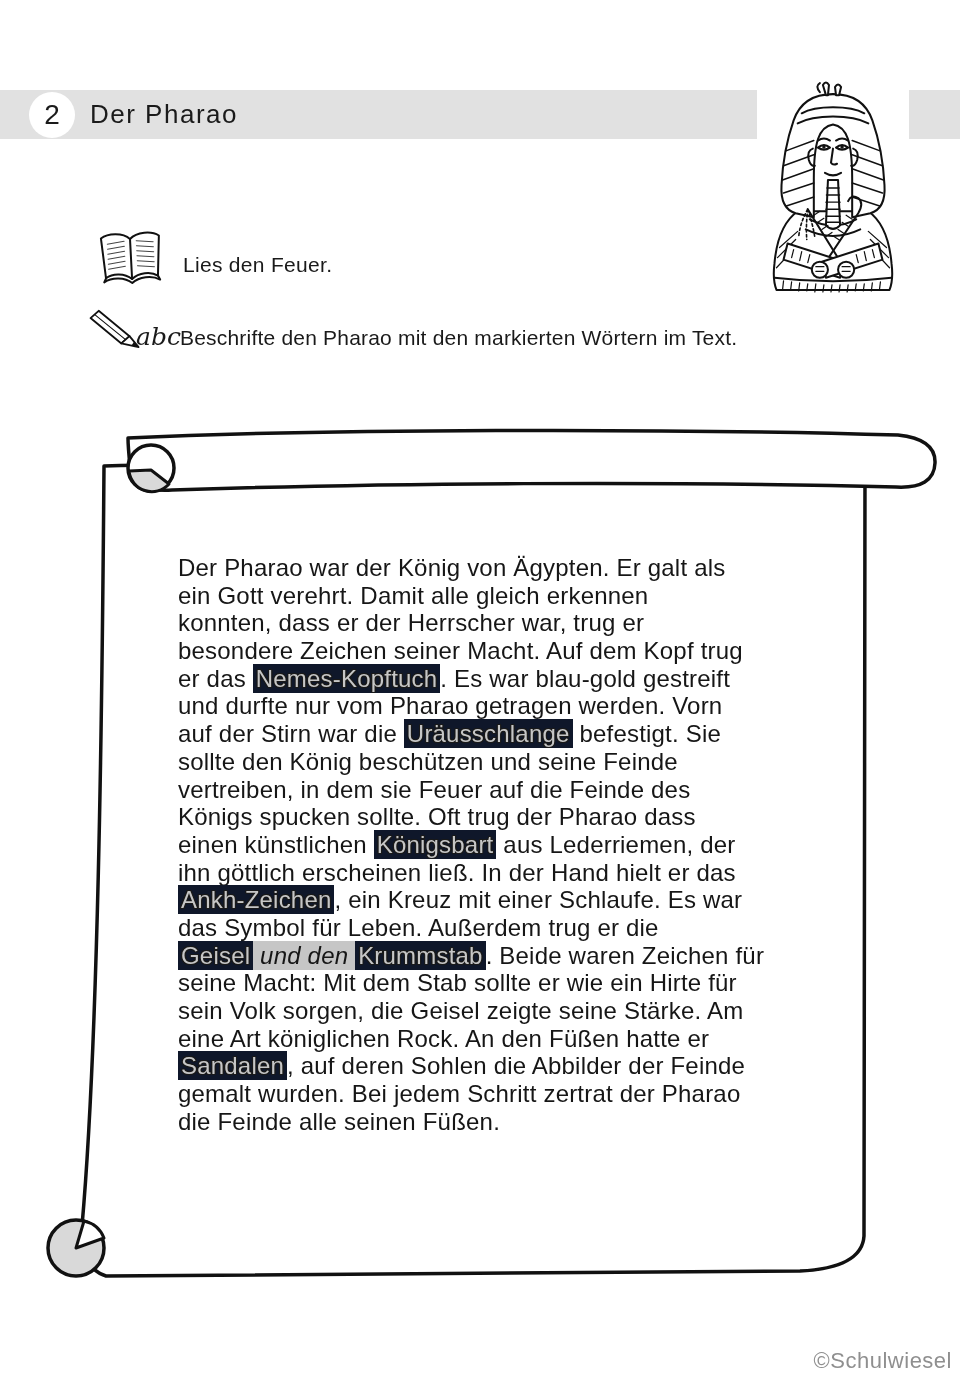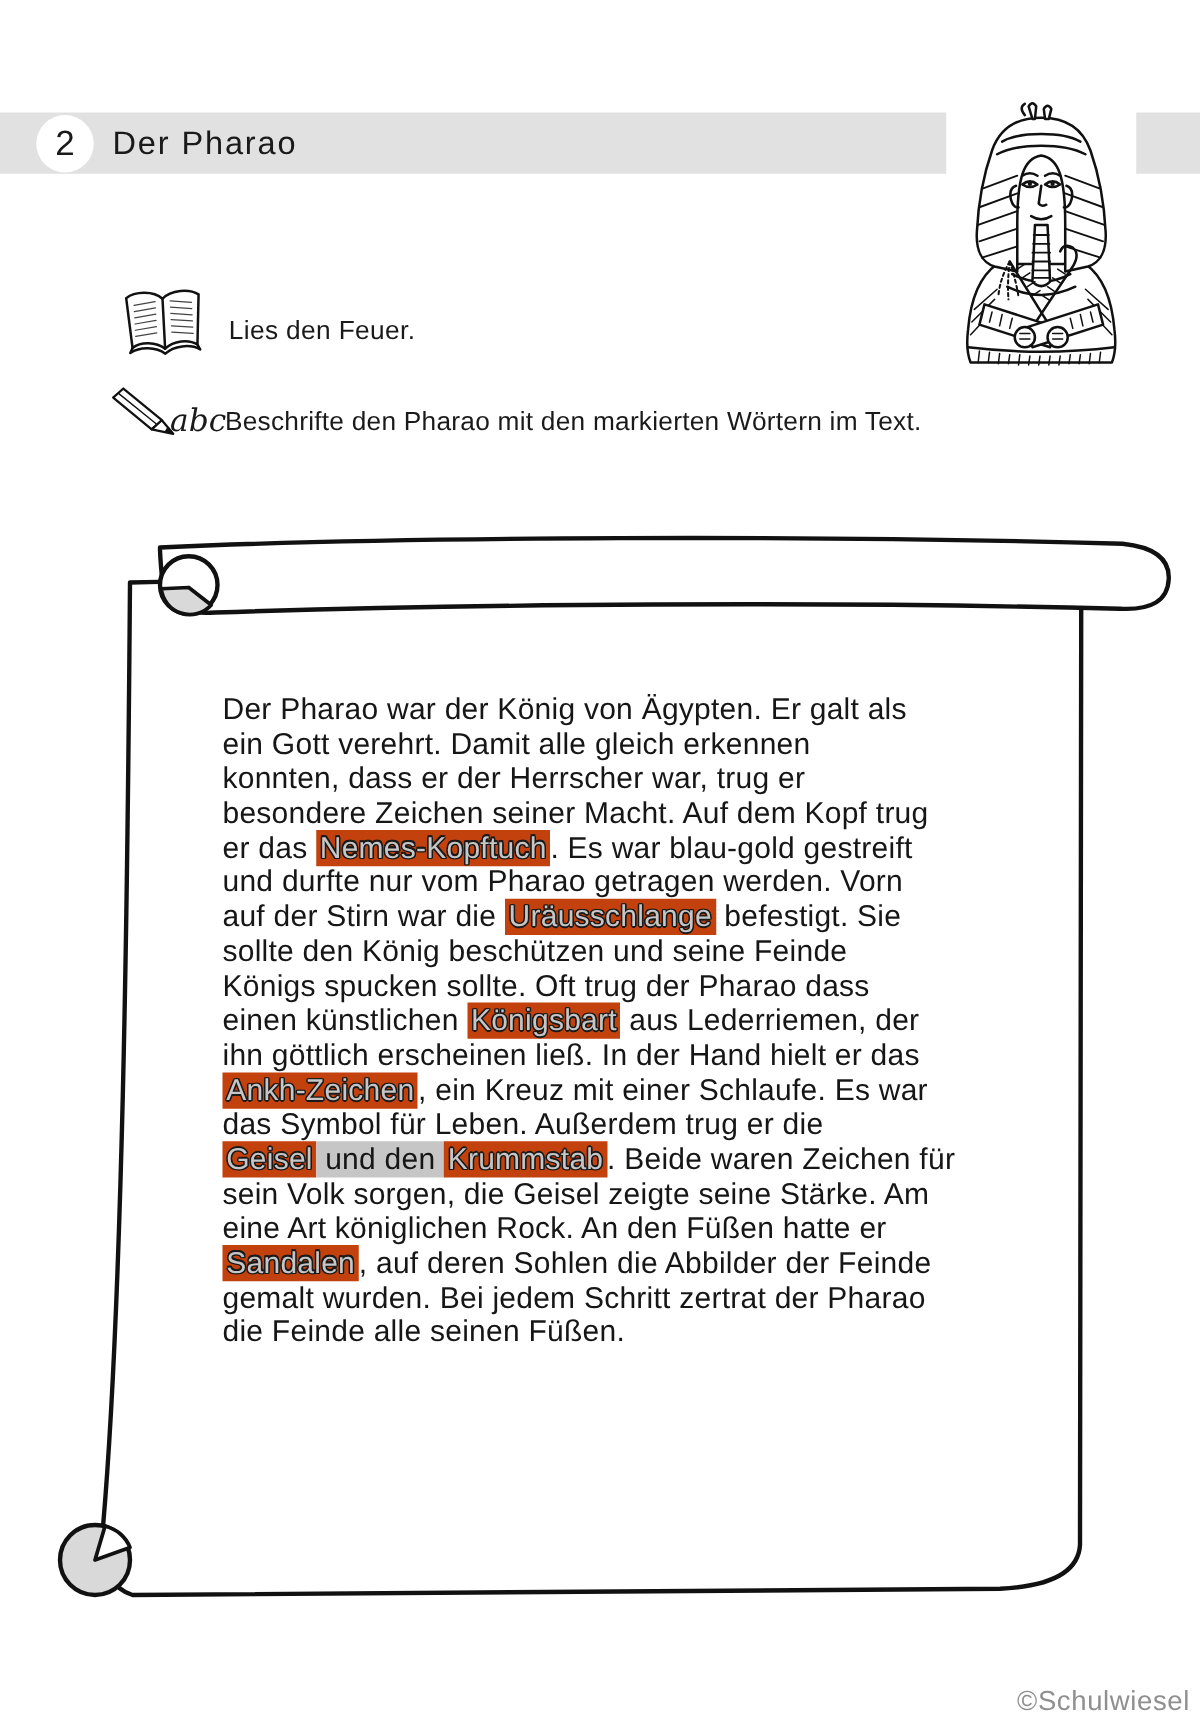--- a/index.html
+++ b/index.html
@@ -86,28 +86,28 @@
   .scroll-text {
     position: absolute;
     left: 178px; top: 554px;
     width: 668px;
     font-size: 24px;
     color: #161616;
     letter-spacing: 0.2px;
   }
   .tline { height: 27.7px; line-height: 27.7px; white-space: nowrap; }
   .hl {
-    background: #c2410c;
+    background: #0f172a;
     color: #c6c6c6;
     padding: 1px 3px;
     text-shadow:
       -1.2px 0 #1a1a1a, 1.2px 0 #1a1a1a, 0 -1.2px #1a1a1a, 0 1.2px #1a1a1a,
       -0.9px -0.9px #1a1a1a, 0.9px 0.9px #1a1a1a, -0.9px 0.9px #1a1a1a, 0.9px -0.9px #1a1a1a;
   }
-  .hlp { background: #c6c6c6; padding: 1px 0; }
+  .hlp { background: #c6c6c6; padding: 1px 0; font-style: italic; }
 
   
   .footer-credit {
     position: absolute;
     right: 8px; top: 1348px;
     font-size: 22px;
     color: #8f8f8f;
     letter-spacing: 0.5px;
   }
 </style>
@@ -212,26 +212,28 @@
 
   <div class="scroll-text">
       <div class="tline"><span>Der Pharao war der König von Ägypten. Er galt als</span></div>
       <div class="tline"><span>ein Gott verehrt. Damit alle gleich erkennen</span></div>
       <div class="tline"><span>konnten, dass er der Herrscher war, trug er</span></div>
       <div class="tline"><span>besondere Zeichen seiner Macht. Auf dem Kopf trug</span></div>
       <div class="tline"><span>er das </span><span class="hl">Nemes-Kopftuch</span><span>. Es war blau-gold gestreift</span></div>
       <div class="tline"><span>und durfte nur vom Pharao getragen werden. Vorn</span></div>
       <div class="tline"><span>auf der Stirn war die </span><span class="hl">Uräusschlange</span><span> befestigt. Sie</span></div>
       <div class="tline"><span>sollte den König beschützen und seine Feinde</span></div>
+      <div class="tline"><span>vertreiben, in dem sie Feuer auf die Feinde des</span></div>
       <div class="tline"><span>Königs spucken sollte. Oft trug der Pharao dass</span></div>
       <div class="tline"><span>einen künstlichen </span><span class="hl">Königsbart</span><span> aus Lederriemen, der</span></div>
       <div class="tline"><span>ihn göttlich erscheinen ließ. In der Hand hielt er das</span></div>
       <div class="tline"><span class="hl">Ankh-Zeichen</span><span>, ein Kreuz mit einer Schlaufe. Es war</span></div>
       <div class="tline"><span>das Symbol für Leben. Außerdem trug er die</span></div>
       <div class="tline"><span class="hl">Geisel</span><span class="hlp"> und den </span><span class="hl">Krummstab</span><span>. Beide waren Zeichen für</span></div>
+      <div class="tline"><span>seine Macht: Mit dem Stab sollte er wie ein Hirte für</span></div>
       <div class="tline"><span>sein Volk sorgen, die Geisel zeigte seine Stärke. Am</span></div>
       <div class="tline"><span>eine Art königlichen Rock. An den Füßen hatte er</span></div>
       <div class="tline"><span class="hl">Sandalen</span><span>, auf deren Sohlen die Abbilder der Feinde</span></div>
       <div class="tline"><span>gemalt wurden. Bei jedem Schritt zertrat der Pharao</span></div>
       <div class="tline"><span>die Feinde alle seinen Füßen.</span></div>
     </div>
 
   <div class="footer-credit">©Schulwiesel</div>
 
 </div>

